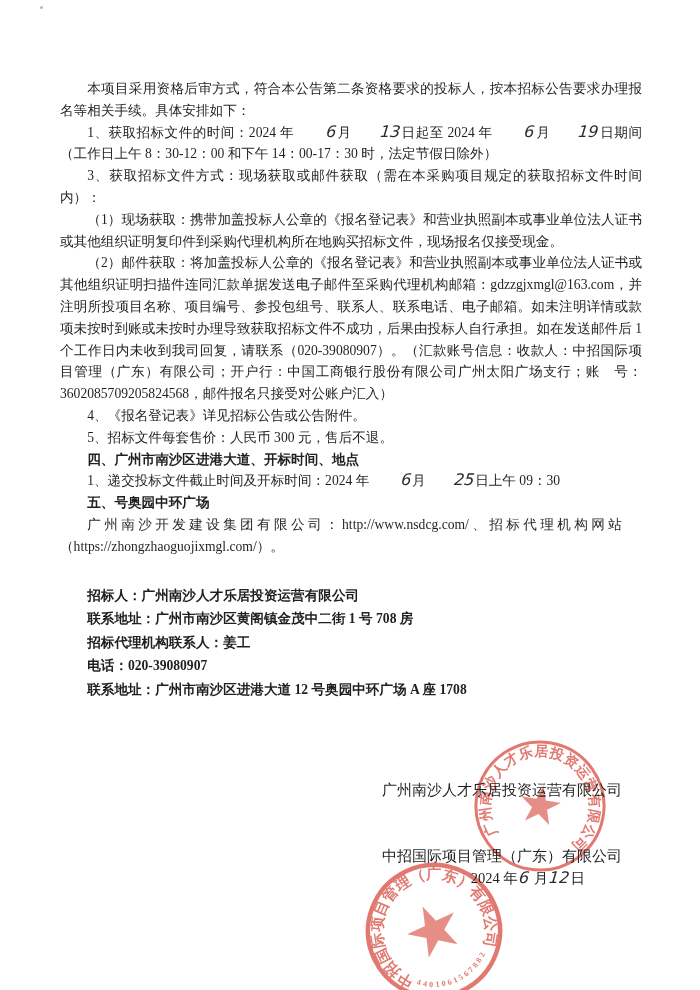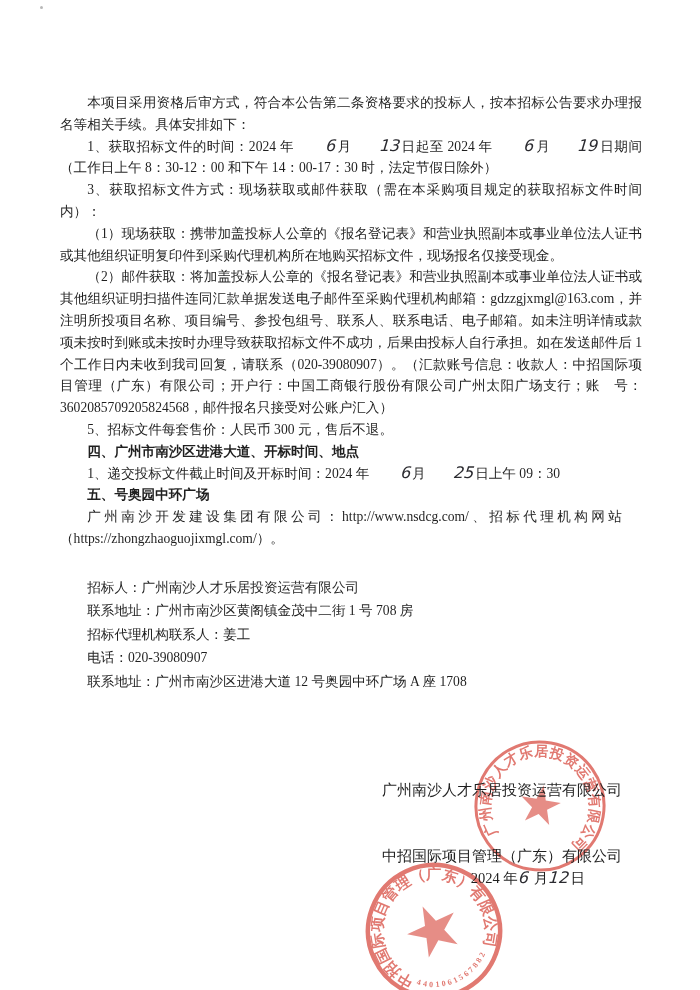--- a/index.html
+++ b/index.html
@@ -4,28 +4,28 @@
 <style>
   html,body { margin:0; padding:0; background:#ffffff; }
   .page {
     position:relative; width:700px; height:990px; overflow:hidden;
     background:#ffffff; color:#1f1f1f;
     font-family:"Liberation Serif","DejaVu Serif",serif;
   }
   .speck { position:absolute; left:40px; top:6px; width:3px; height:3px;
     background:#9a9a9a; border-radius:50%; opacity:.7; }
   .content {
-    position:absolute; left:60px; top:92px; width:582px;
+    position:absolute; left:60px; top:78px; width:582px;
     font-size:13.6px; line-height:21.8px; text-align:justify;
     overflow-wrap:break-word;
   }
   .content p { margin:0; text-indent:2em; }
   .content p.noindent { text-indent:0; }
   .b { font-weight:bold; }
-  .contacts { margin-top:26px; }
+  .contacts { margin-top:26px;font-weight:bold; }
   .contacts p { line-height:23.5px; }
   .group-gap { margin-top:12px; }
   .hw {
     font-family:"DejaVu Sans",sans-serif; font-style:italic;
     font-size:16px; line-height:1; color:#2b2b30;
     display:inline-block; transform:skewX(-6deg); padding:0 1px;
   }
   .sig { position:absolute; font-size:15px; white-space:nowrap; color:#1f1f1f; }
   .sig1 { top:781px; right:78px; }
   .sig2 { top:847px; right:78px; }
@@ -69,20 +69,21 @@
   </svg>
 
   <div class="content">
     <p>本项目采用资格后审方式，符合本公告第二条资格要求的投标人，按本招标公告要求办理报名等相关手续。具体安排如下：</p>
 
     <p><span>1、获取招标文件的时间：2024 年 </span><span class="hw">6</span><span>月</span><span class="hw">13</span><span>日起至 2024 年 </span><span class="hw">6</span><span>月</span><span class="hw">19</span><span>日期间（工作日上午 8：30-12：00 和下午 14：00-17：30 时，法定节假日除外）</span></p>
 
     <p>3、获取招标文件方式：现场获取或邮件获取（需在本采购项目规定的获取招标文件时间内）：</p>
     <p>（1）现场获取：携带加盖投标人公章的《报名登记表》和营业执照副本或事业单位法人证书或其他组织证明复印件到采购代理机构所在地购买招标文件，现场报名仅接受现金。</p>
     <p>（2）邮件获取：将加盖投标人公章的《报名登记表》和营业执照副本或事业单位法人证书或其他组织证明扫描件连同汇款单据发送电子邮件至采购代理机构邮箱：gdzzgjxmgl@163.com，并注明所投项目名称、项目编号、参投包组号、联系人、联系电话、电子邮箱。如未注明详情或款项未按时到账或未按时办理导致获取招标文件不成功，后果由投标人自行承担。如在发送邮件后 1 个工作日内未收到我司回复，请联系（020-39080907）。（汇款账号信息：收款人：中招国际项目管理（广东）有限公司；开户行：中国工商银行股份有限公司广州太阳广场支行；账　号：3602085709205824568，邮件报名只接受对公账户汇入）</p>
+    <p>4、《报名登记表》详见招标公告或公告附件。</p>
     <p>5、招标文件每套售价：人民币 300 元，售后不退。</p>
 
     <p class="b">四、广州市南沙区进港大道、开标时间、地点</p>
 
     <p><span>1、递交投标文件截止时间及开标时间：2024 年 </span><span class="hw">6</span><span>月</span><span class="hw">25</span><span>日上午 09：30</span></p>
 
 
     <p class="b">五、号奥园中环广场</p>
     <p>广 州 南 沙 开 发 建 设 集 团 有 限 公 司 ： http://www.nsdcg.com/ 、 招 标 代 理 机 构 网 站</p>
     <p class="noindent">（https://zhongzhaoguojixmgl.com/）。</p>

